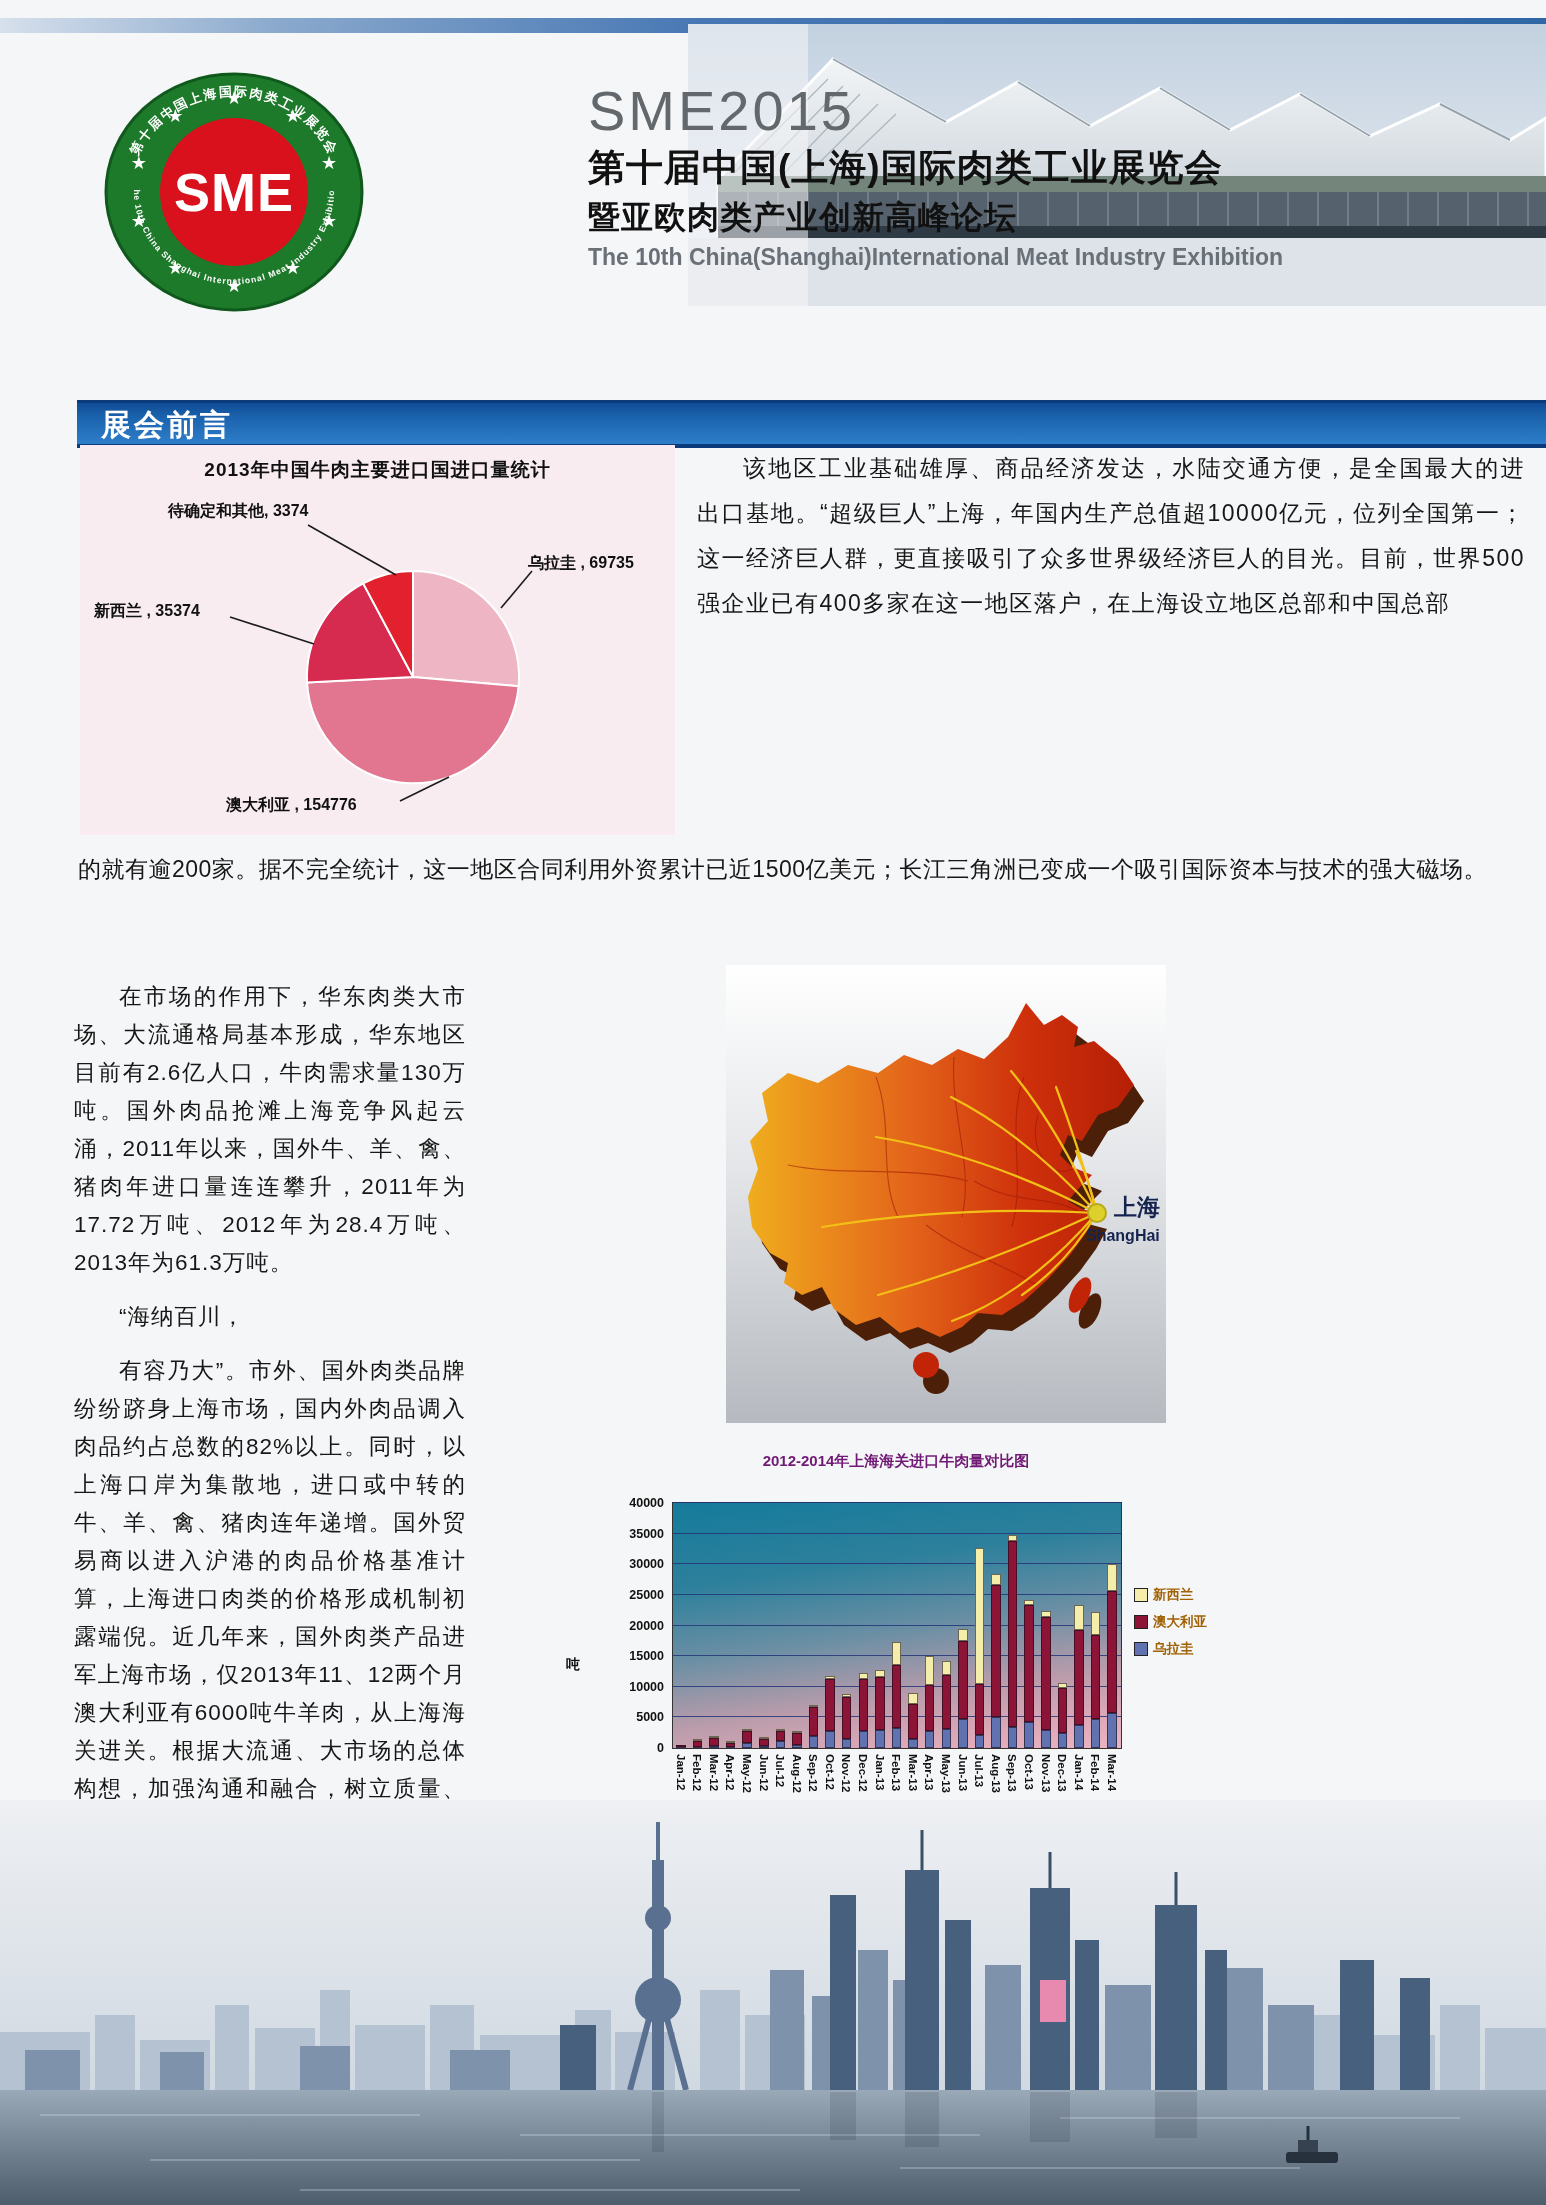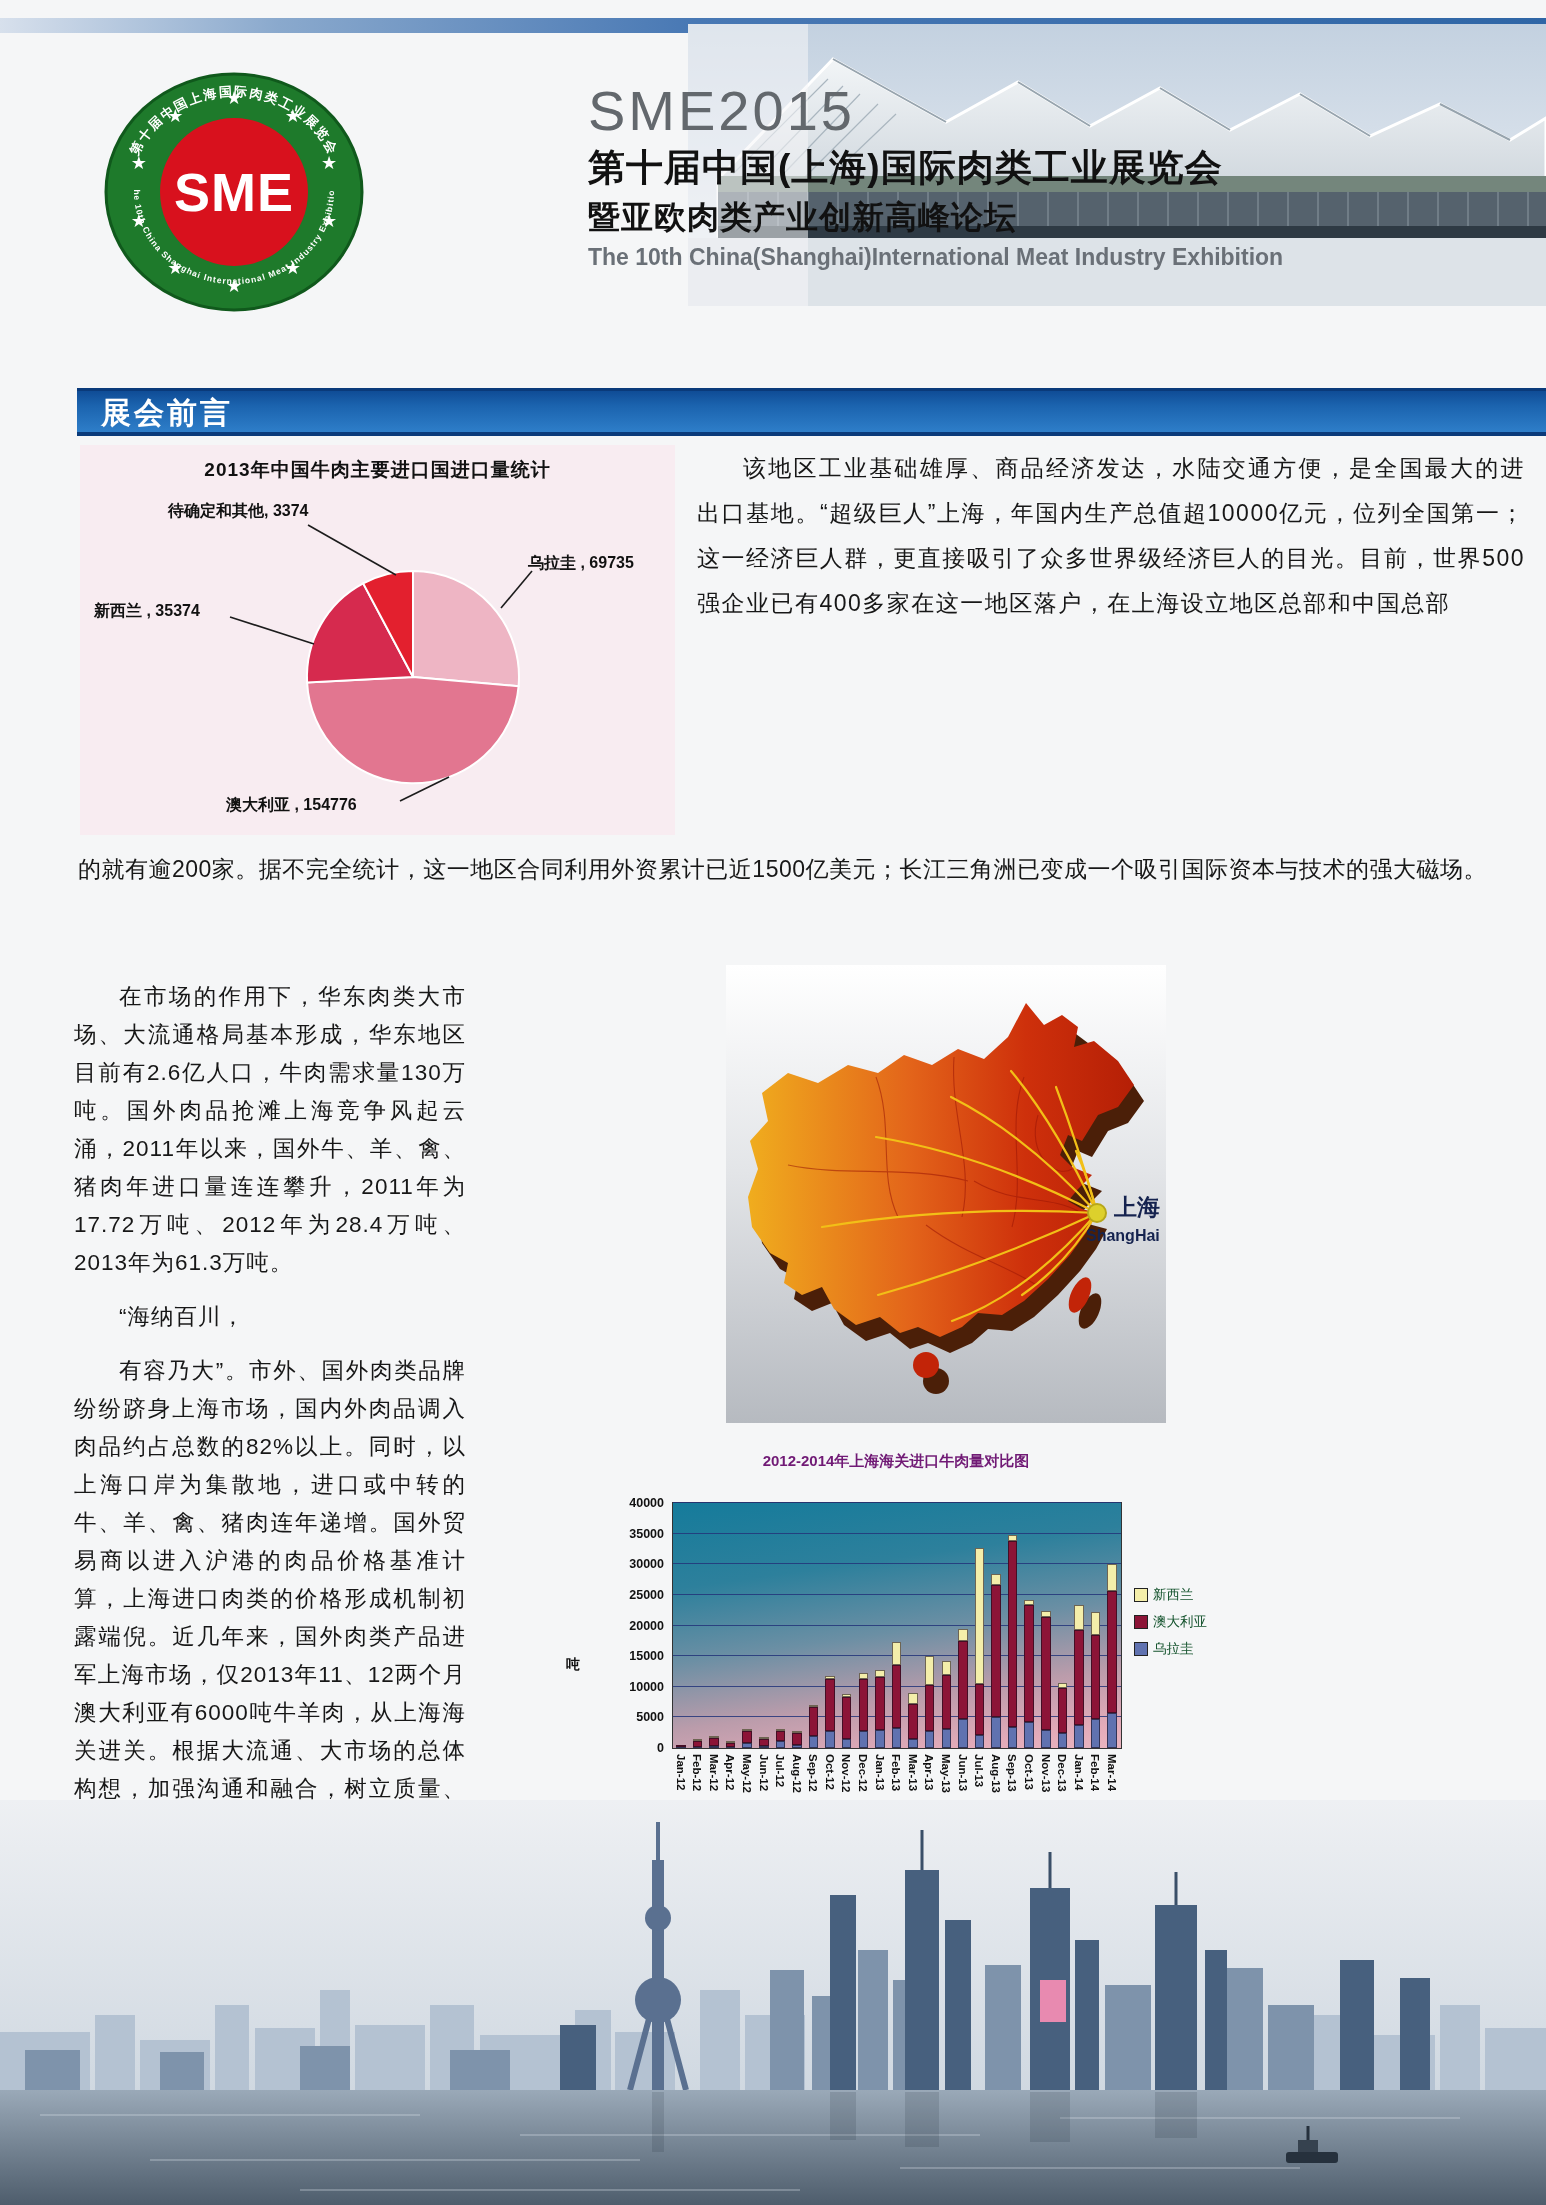--- a/index.html
+++ b/index.html
@@ -9,21 +9,21 @@
   
   #topstrip{left:0;top:18px;width:1546px;height:15px;
     background:linear-gradient(90deg,#d7e0ec 0%,#8aa9cd 18%,#4878b4 45%,#2f66a6 100%);}
   
   #title-block{left:588px;top:80px;width:940px;}
   .t-sme{font-size:56px;font-weight:normal;color:#63686d;letter-spacing:3px;line-height:62px;}
   .t-cn{font-size:37px;font-weight:bold;color:#111;letter-spacing:1px;line-height:52px;}
   .t-cn2{font-size:32px;font-weight:bold;color:#111;letter-spacing:1px;line-height:46px;}
   .t-en{font-size:23px;font-weight:bold;color:#6a7077;letter-spacing:0px;line-height:34px;}
   
-  #banner{left:77px;top:388px;width:1469px;height:48px;
+  #banner{left:77px;top:400px;width:1469px;height:48px;
     background:linear-gradient(180deg,#0f4c96 0%,#1b63ae 35%,#2e7ec9 100%);
     border-top:3px solid #0a3a7a;border-bottom:4px solid #0a3a7a;box-sizing:border-box;}
   #banner .lbl{color:#fff;font-size:30px;font-weight:bold;letter-spacing:3px;padding:2px 0 0 24px;}
   
   #pie-panel{left:80px;top:445px;width:595px;height:390px;background:#f8ecf1;}
   #pie-title{position:absolute;left:0;top:12px;width:595px;text-align:center;
     font-size:19px;font-weight:bold;letter-spacing:1px;color:#111;}
   .pielab{position:absolute;font-size:16px;font-weight:bold;color:#111;white-space:nowrap;}
   
   #intro-col{left:697px;top:446px;width:828px;font-size:23px;line-height:45px;
@@ -51,21 +51,21 @@
   #bar-ylabels{position:absolute;left:60px;top:54px;width:70px;height:245px;}
   .ylab{position:absolute;right:4px;width:66px;text-align:right;font-size:12.5px;
     font-weight:bold;color:#111;}
   #bar-yunit{position:absolute;left:28px;top:208px;font-size:14px;font-weight:bold;color:#111;}
   #bar-xlabels{position:absolute;left:134px;top:304px;width:448px;height:64px;}
   .xlab{position:absolute;top:2px;height:62px;width:16px;writing-mode:vertical-rl;
     font-size:11.5px;font-weight:bold;color:#111;letter-spacing:0px;line-height:16px;}
   #bar-legend{position:absolute;left:596px;top:138px;width:150px;}
   .lgrow{display:flex;align-items:center;margin-bottom:9px;}
   .lgsw{width:12px;height:12px;border:1px solid #222;margin-right:5px;flex:none;}
-  .lgtx{font-size:13.5px;font-weight:normal;color:#14532d;white-space:nowrap;}
+  .lgtx{font-size:13.5px;font-weight:bold;color:#a16207;white-space:nowrap;}
   svg{display:block;}
 </style>
 </head>
 <body>
 
 <div id="page">
 
   <div id="topstrip" class="abs"></div>
 
   <div class="abs" style="left:688px;top:24px;width:858px;height:282px;">

